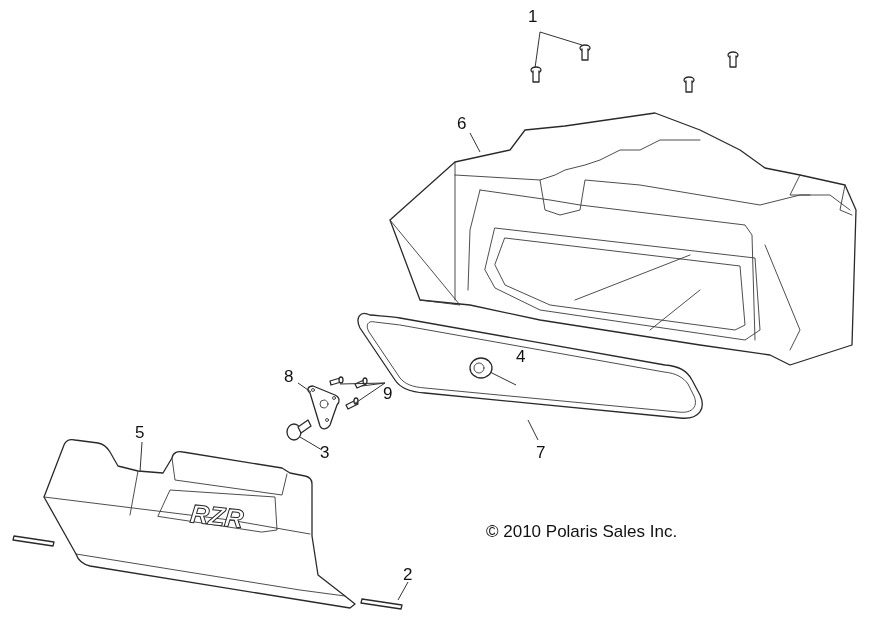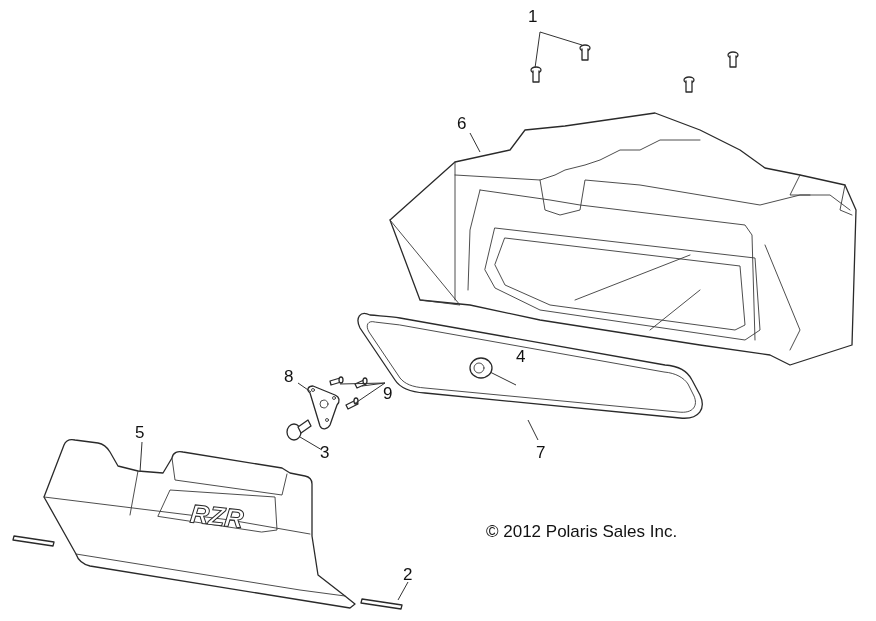--- a/index.html
+++ b/index.html
@@ -105,13 +105,13 @@
     <div class="callout" style="left: 528px; top: 8px;">1</div>
     <div class="callout" style="left: 403px; top: 566px;">2</div>
     <div class="callout" style="left: 320px; top: 444px;">3</div>
     <div class="callout" style="left: 516px; top: 348px;">4</div>
     <div class="callout" style="left: 135px; top: 424px;">5</div>
     <div class="callout" style="left: 457px; top: 115px;">6</div>
     <div class="callout" style="left: 536px; top: 444px;">7</div>
     <div class="callout" style="left: 284px; top: 368px;">8</div>
     <div class="callout" style="left: 383px; top: 385px;">9</div>
   </div>
-<div class="copyright">© 2012 Polaris Sales Inc.</div>
+<div class="copyright">© 2010 Polaris Sales Inc.</div>
 
 </body></html>

